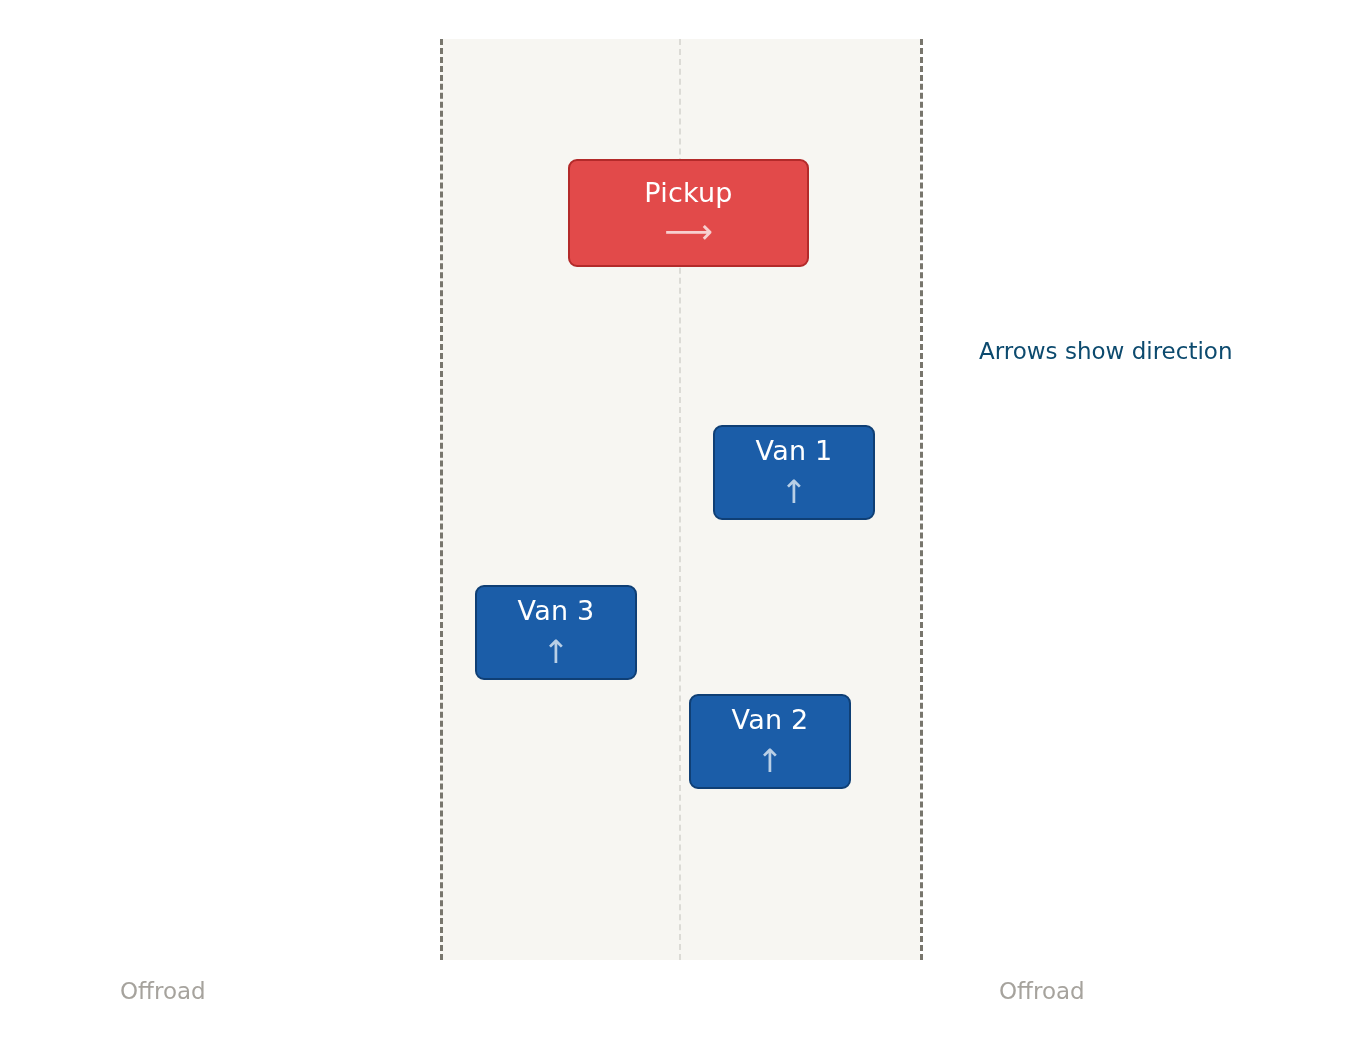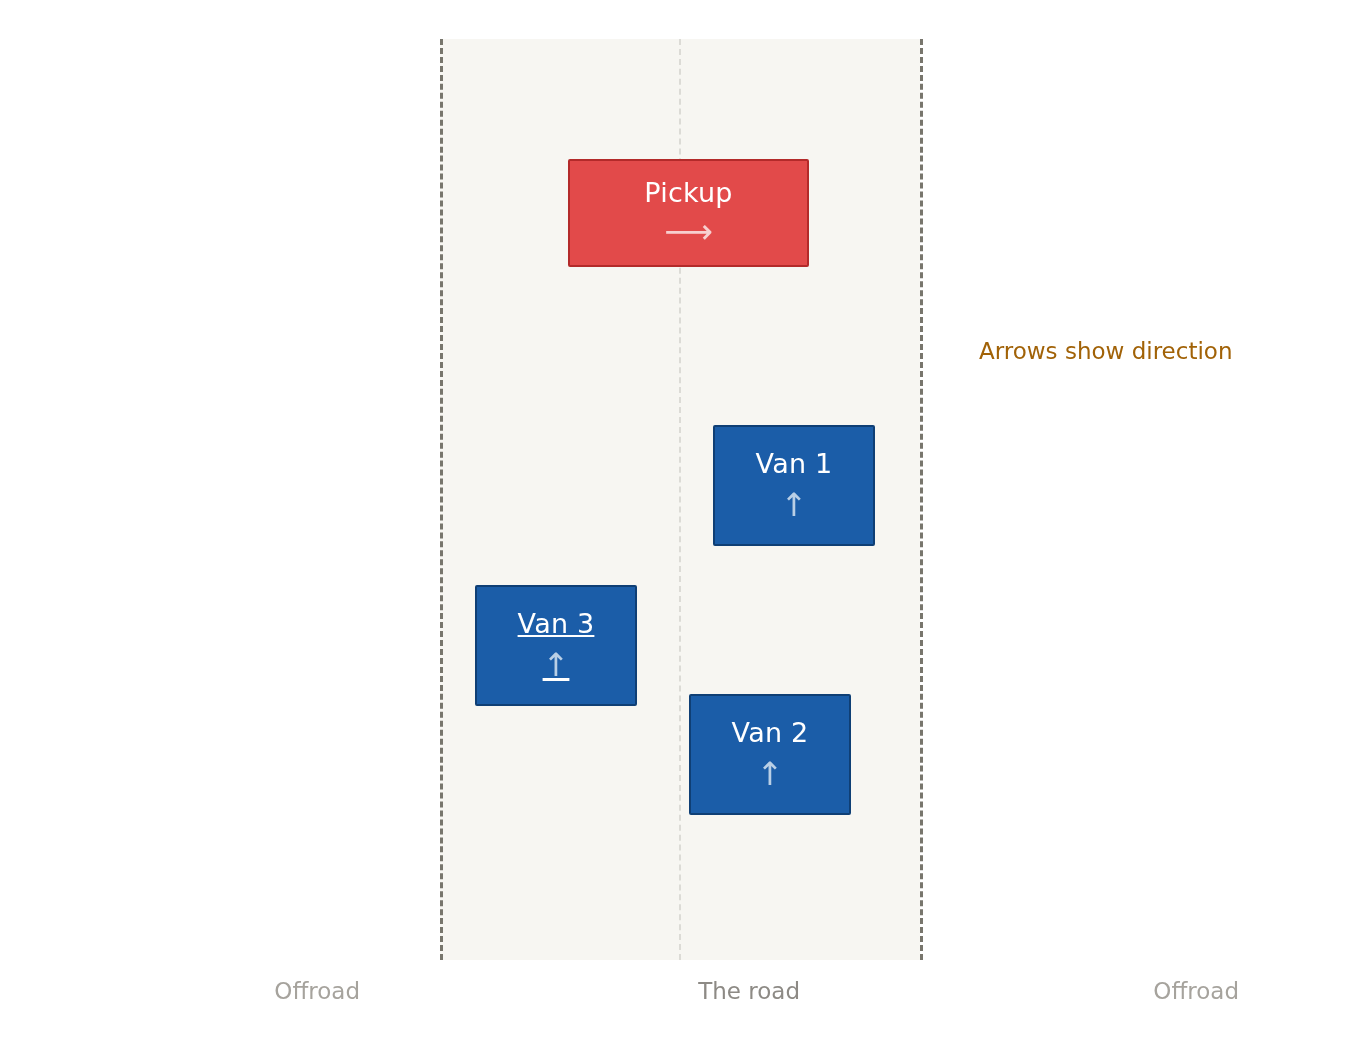--- a/index.html
+++ b/index.html
@@ -49,21 +49,21 @@
     top: 39px;
     width: 0px;
     height: 921px;
     border-left: 2px dashed #dcdbd6;
   }
 
   
   .vehicle {
     position: absolute;
     box-sizing: border-box;
-    border-radius: 2px;
+    border-radius: 9px;
     display: flex;
     flex-direction: column;
     align-items: center;
     justify-content: center;
     color: #ffffff;
   }
   .vehicle .v-label {
     font-size: 27px;
     line-height: 1;
     letter-spacing: 0.2px;
@@ -85,54 +85,54 @@
     border: 2px solid #b32a2a;
   }
   .vehicle.pickup .v-arrow {
     color: #f7cfcf;
     font-size: 34px;
     margin-top: 8px;
   }
 
   .vehicle.van {
     width: 162px;
-    height: 121px;
+    height: 95px;
     background: #1b5da8;
     border: 2px solid #0f3f75;
   }
   .vehicle.van .v-arrow {
     color: #b9cfe6;
     font-size: 32px;
     margin-top: 12px;
   }
 
   .vehicle.van1 { left: 713px; top: 425px; }
-  .vehicle.van3 { left: 475px; top: 585px; text-decoration: underline; }
+  .vehicle.van3 { left: 475px; top: 585px; }
   .vehicle.van2 { left: 689px; top: 694px; }
 
   
   .annotation {
     position: absolute;
     left: 979px;
     top: 333px;
     width: 300px;
     font-size: 23px;
     line-height: 36px;
-    color: #a16207;
+    color: #0c4a6e;
   }
   .annotation .ann-line { display: block; white-space: nowrap; }
 
   
   .zone-label {
     position: absolute;
     top: 976px;
     font-size: 23px;
     line-height: 30px;
     color: #a6a39d;
-    text-align: right;
+    text-align: left;
     white-space: nowrap;
   }
   .zone-label.offroad-left  { left: 120px;  width: 240px; }
   .zone-label.road-middle   { left: 560px;  width: 240px; color: #8d8a85; }
   .zone-label.offroad-right { left: 999px;  width: 240px; }
 </style>
 </head>
 <body>
 
 <div id="stage">
@@ -161,16 +161,15 @@
   <div class="vehicle van van2">
     <span class="v-label">Van 2</span>
     <span class="v-arrow">↑</span>
   </div>
 
   <div class="annotation">
     <span class="ann-line">Arrows show direction</span>
   </div>
 
   <div class="zone-label offroad-left">Offroad</div>
-  <div class="zone-label road-middle">The road</div>
   <div class="zone-label offroad-right">Offroad</div>
 
 </div>
 
 </body></html>

